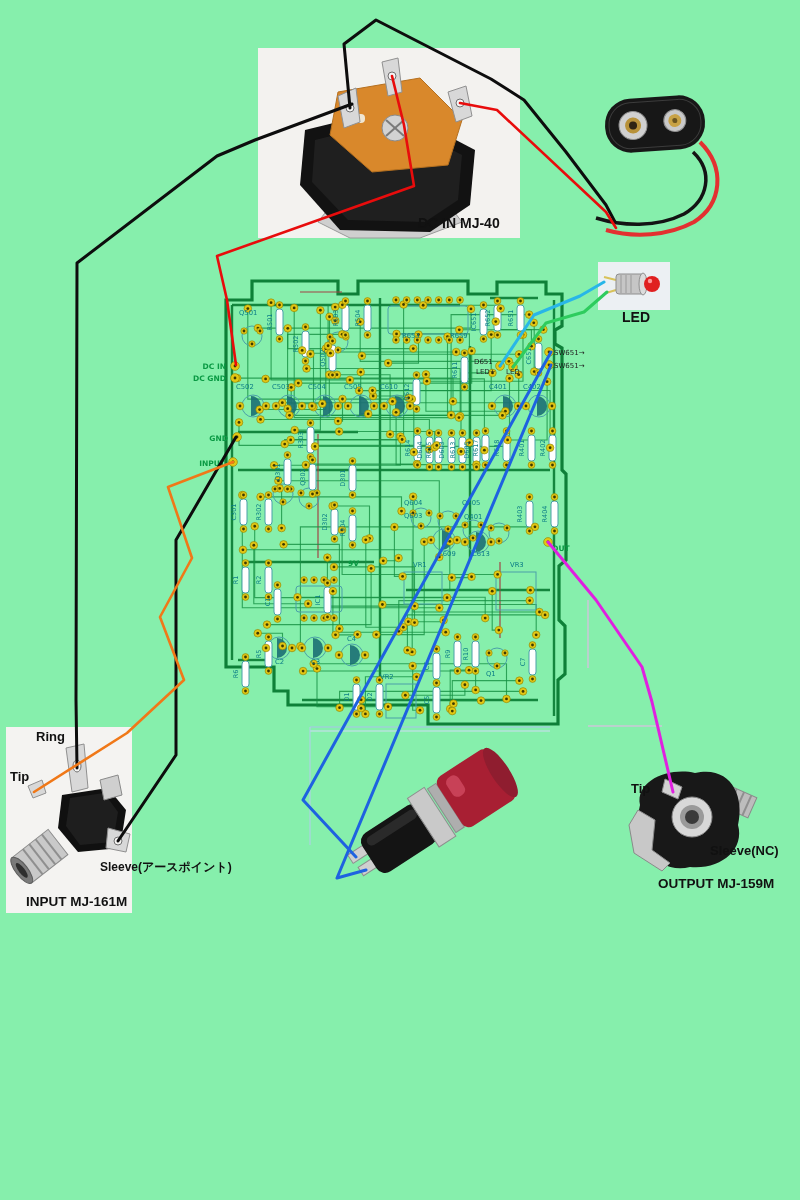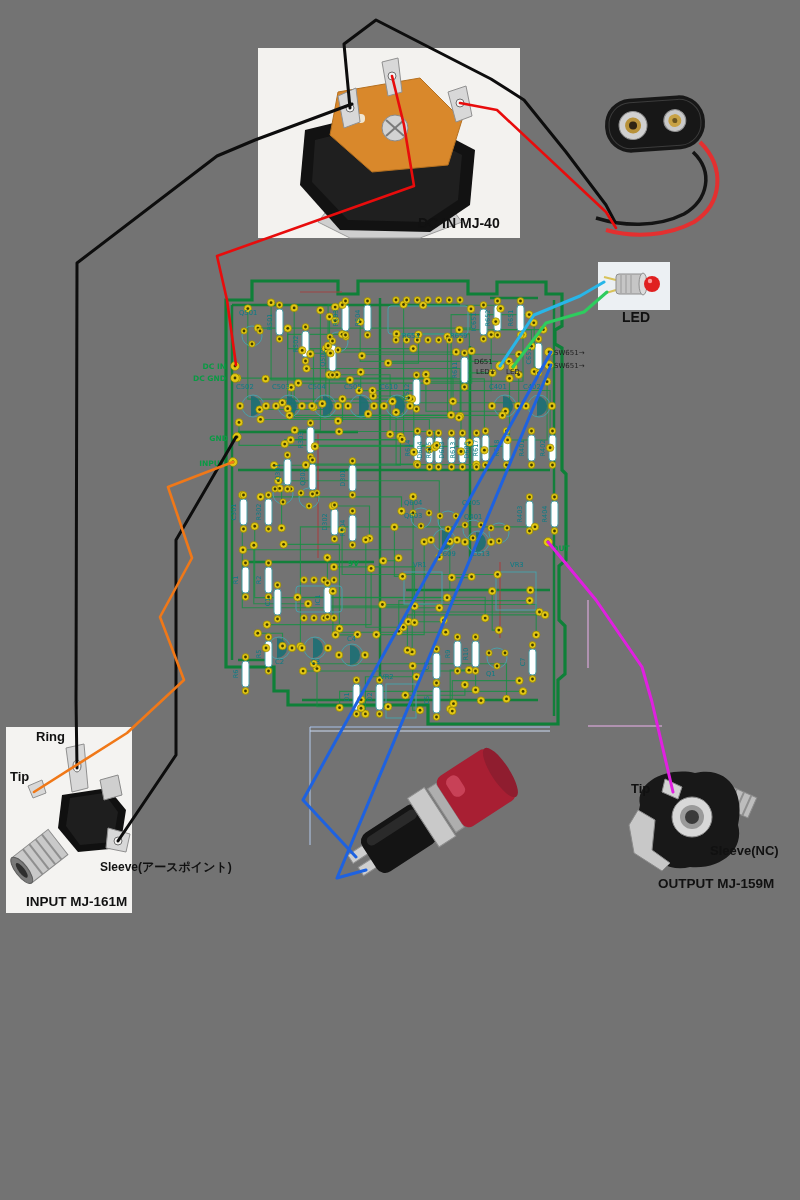--- a/index.html
+++ b/index.html
@@ -1,16 +1,16 @@
 <!DOCTYPE html>
 <html><head>
 <meta charset="utf-8">
 <style>
   html,body{margin:0;padding:0;background:#ffffff;}
-  .stage{position:relative;width:800px;height:1200px;background:#737373;overflow:hidden;
+  .stage{position:relative;width:800px;height:1200px;background:#86efac;overflow:hidden;
          font-family:"Liberation Sans",sans-serif;}
   svg text{user-select:none;}
   .cap{font-family:"Liberation Sans",sans-serif;font-weight:bold;fill:#111;}
   .ref{font-family:"DejaVu Sans",sans-serif;fill:#0a7c86;}
   .net{font-family:"DejaVu Sans",sans-serif;font-weight:bold;fill:#0a9a44;}
   .blk{font-family:"DejaVu Sans",sans-serif;fill:#222;}
 </style>
 </head>
 <body>
 

